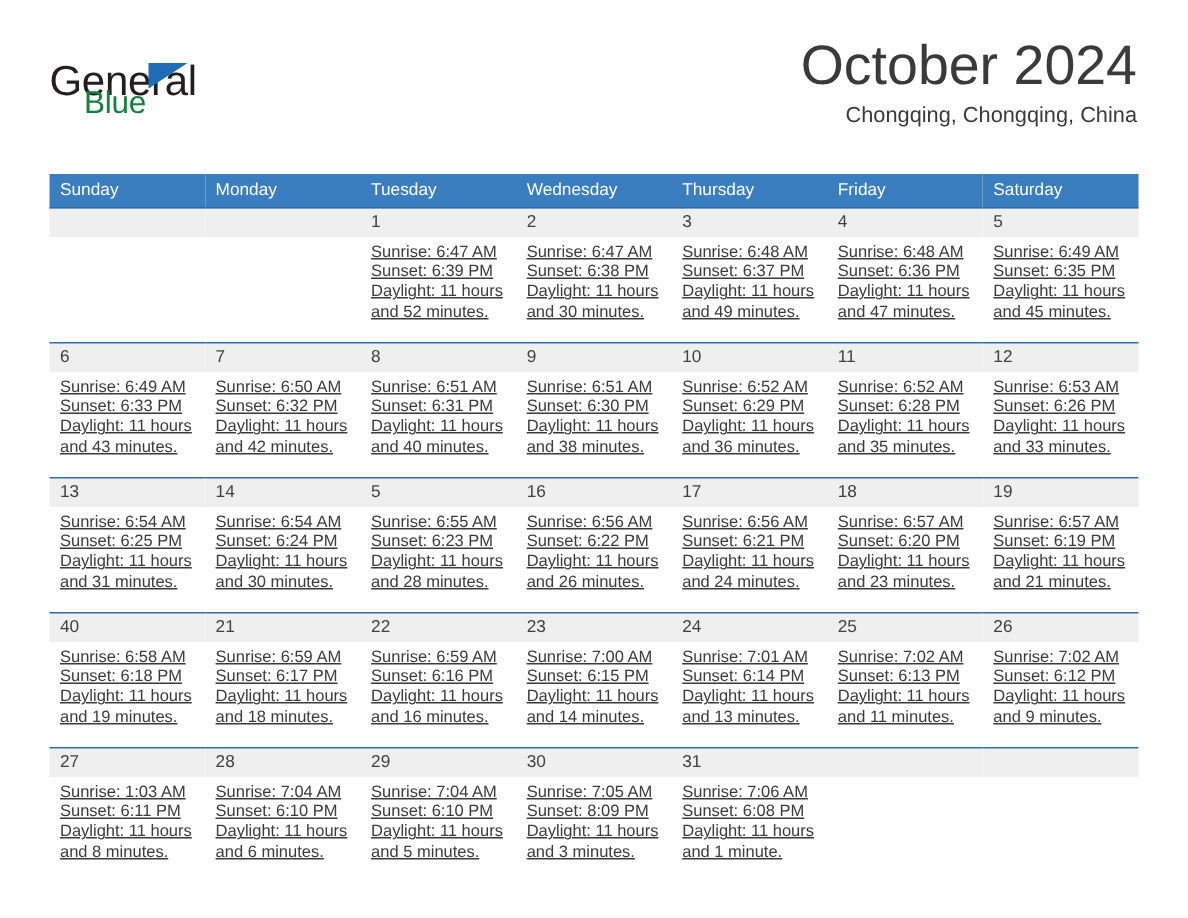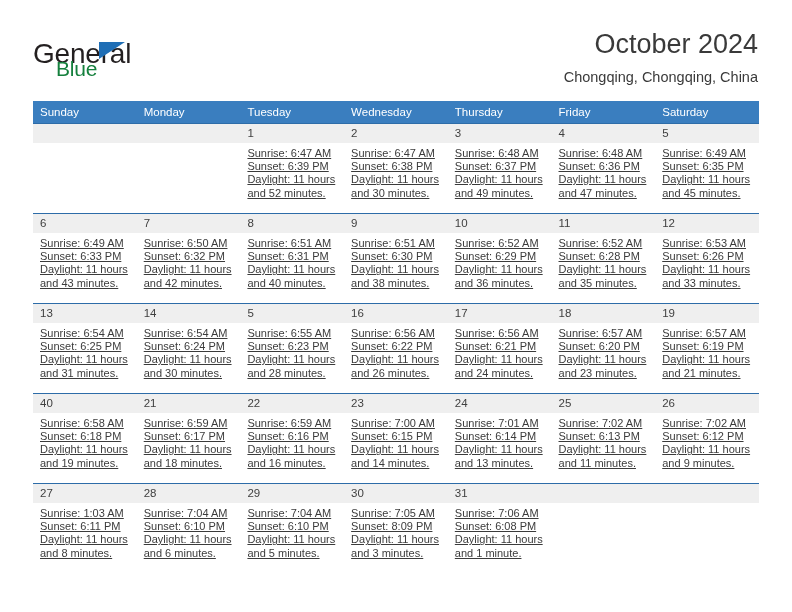--- a/index.html
+++ b/index.html
@@ -63,38 +63,39 @@
     border-right: 26px solid transparent;
   }
 
   .title-block {
     position: absolute;
     right: 34px;
     top: 28px;
     text-align: right;
   }
   .title-month {
-    font-size: 27px;
+    font-size: 37px;
     color: #3a3a3a;
     line-height: 32px;
     white-space: nowrap;
+    text-align: center;
   }
   .title-location {
     font-size: 14.5px;
     color: #3a3a3a;
     line-height: 20px;
     margin-top: 7px;
     white-space: nowrap;
   }
 
   
   .calendar {
     position: absolute;
     left: 33px;
-    top: 101px;
+    top: 116px;
     width: 726px;
     border-collapse: collapse;
     table-layout: fixed;
   }
   .calendar th {
     background: #3a7ebf;
     color: #ffffff;
     font-size: 11.5px;
     font-weight: normal;
     text-align: left;

